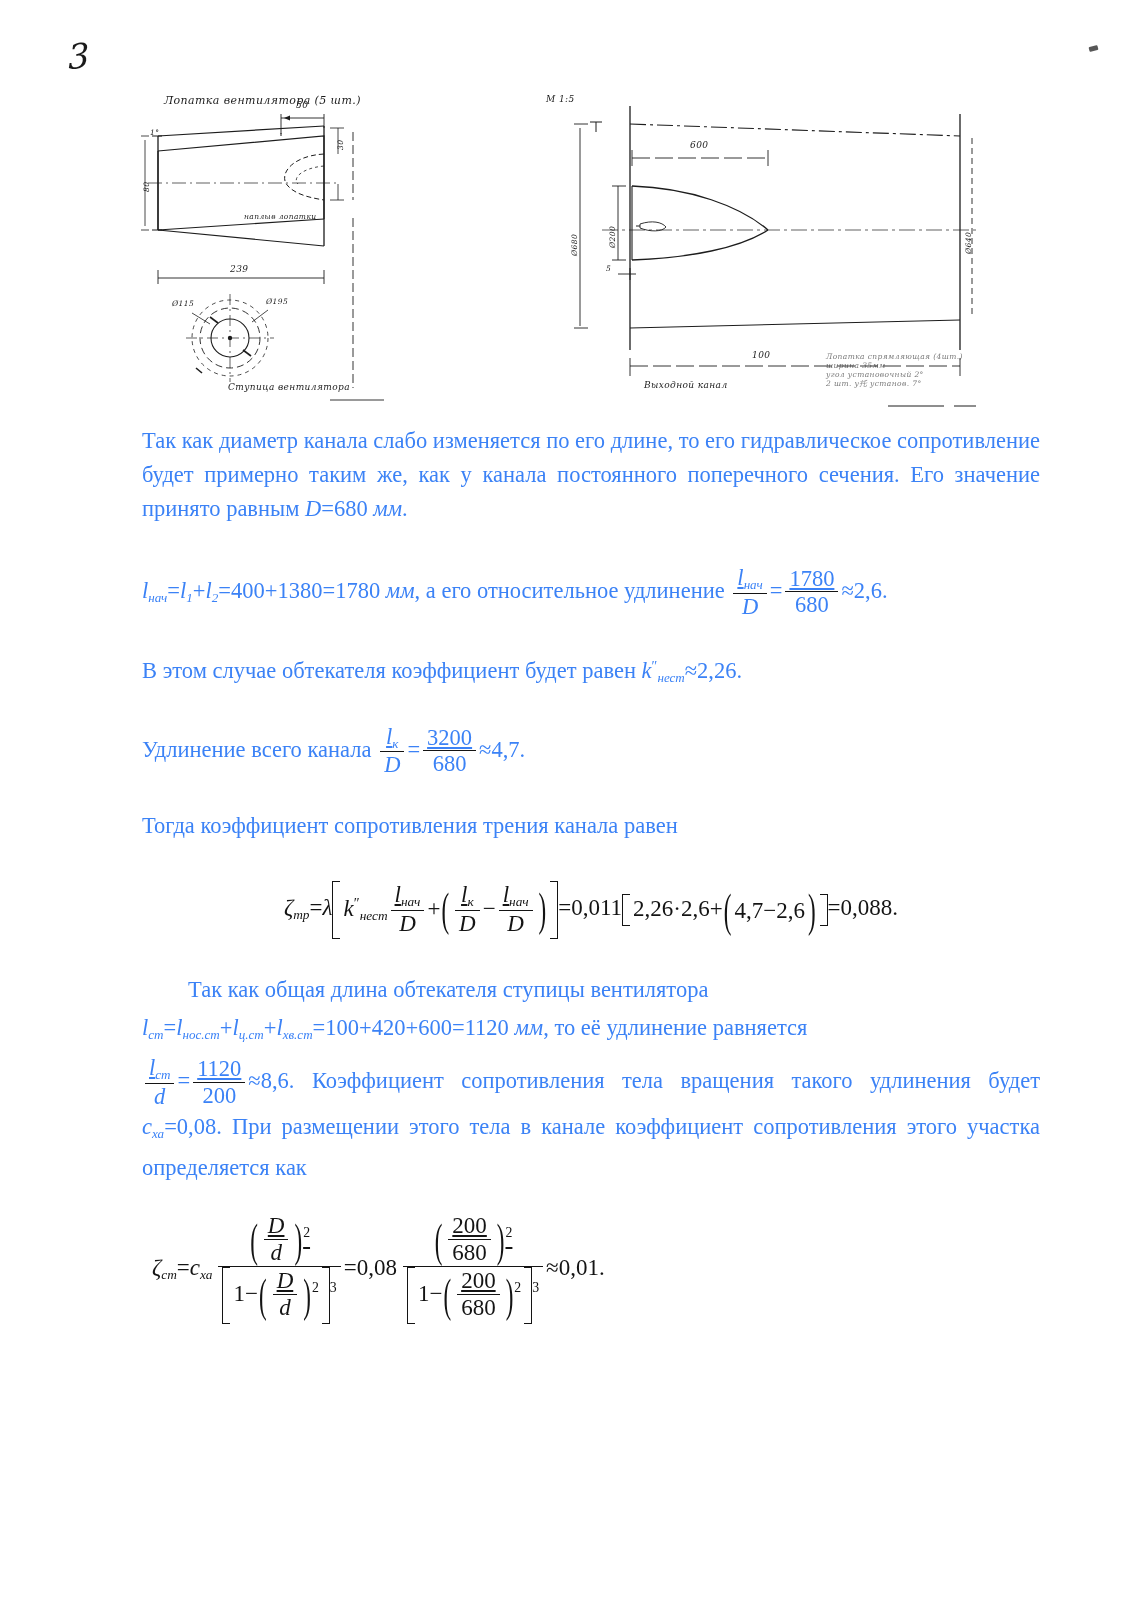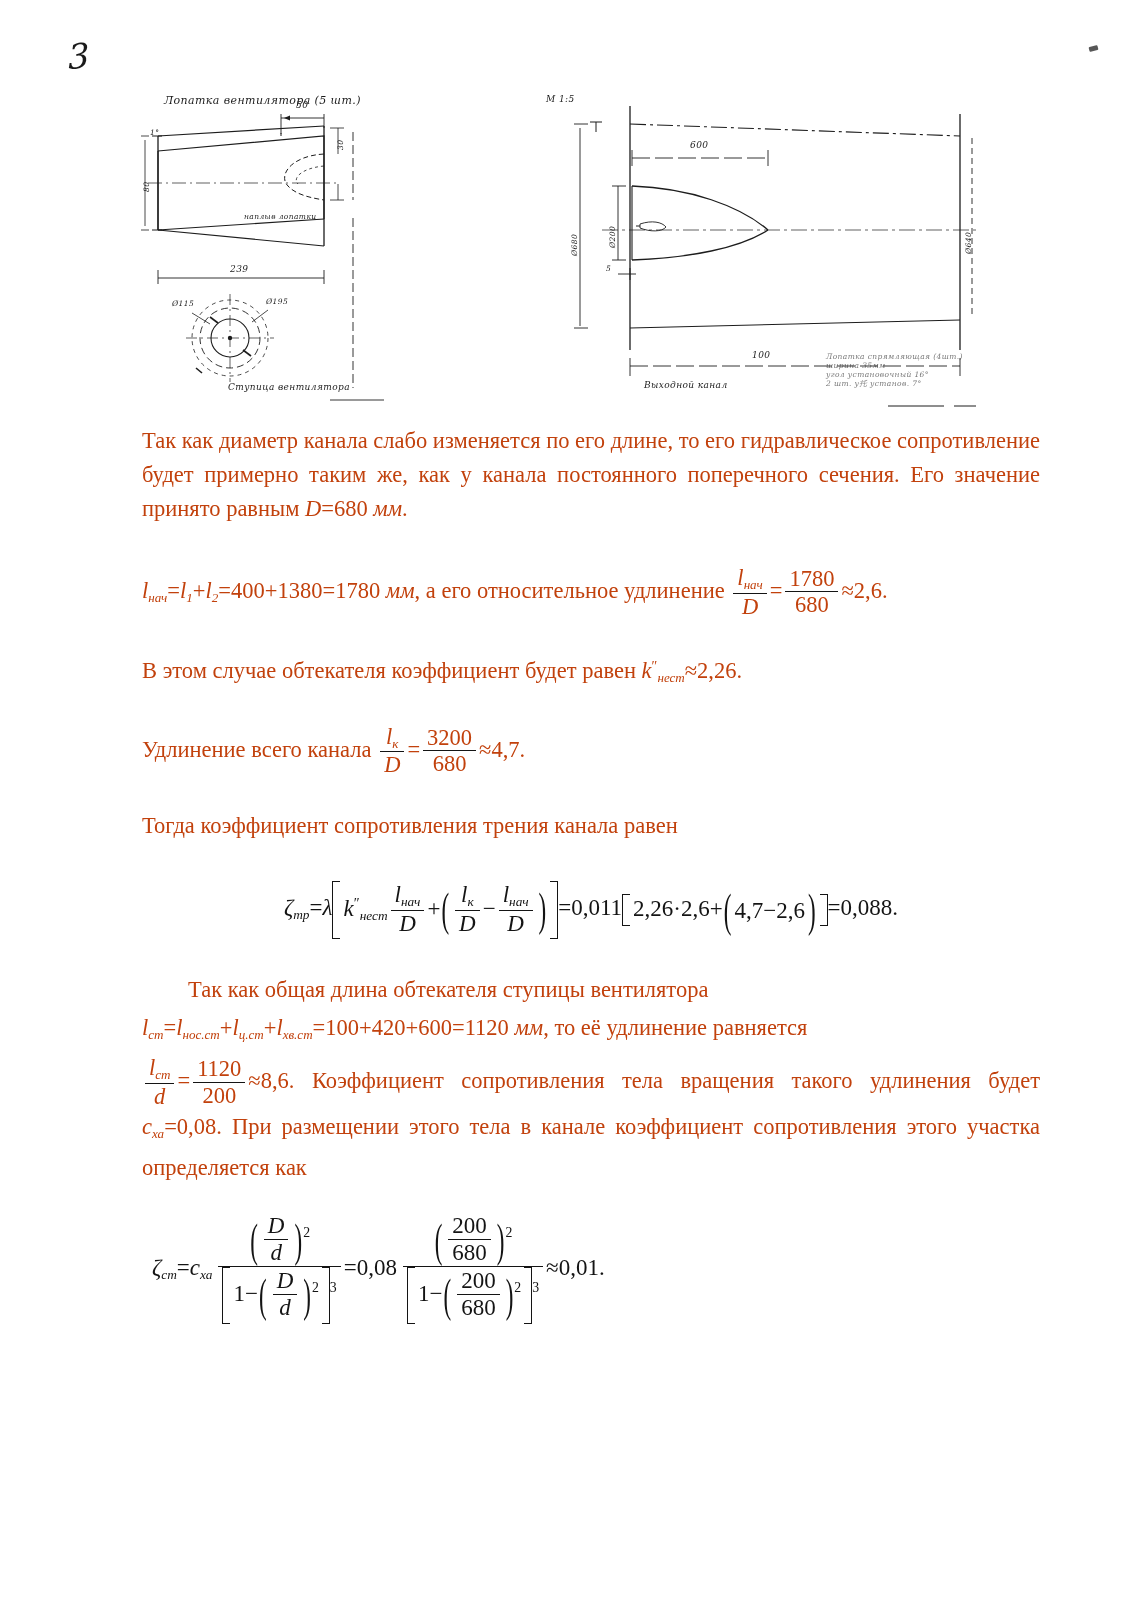--- a/index.html
+++ b/index.html
@@ -74,21 +74,21 @@
     left: 142px;
     top: 424px;
     width: 898px;
   }
   p.para {
     margin: 0 0 4px 0;
     font-size: 22.5px;
     line-height: 34px;
     text-align: justify;
     text-justify: inter-word;
-    color: #c2410c;
+    color: #3b82f6;
   }
   p.para.indent { text-indent: 46px; }
   .gap-s { height: 18px; }
   .gap-m { height: 26px; }
   .gap-l { height: 34px; }
 
   
   .m {
     font-family: "Liberation Serif", "DejaVu Serif", serif;
     font-style: italic;
@@ -107,21 +107,21 @@
   }
   .frac {
     display: inline-block;
     vertical-align: middle;
     text-align: center;
     line-height: 1.12;
     margin: 0 3px;
     position: relative;
     top: -1px;
   }
-  .frac > .num { display: block; padding: 0 4px; }
+  .frac > .num { display: block; padding: 0 4px; text-decoration: underline; }
   .frac > .den {
     display: block;
     padding: 0 4px;
     border-top: 1.4px solid #141414;
   }
   .nowrap { white-space: nowrap; }
 
   
   .eq {
     text-align: center;
@@ -321,21 +321,21 @@
       <div class="hand hand-xs" style="position:absolute; left:30px; top:168px; transform:rotate(-90deg); transform-origin:left top;">Ø680</div>
       <div class="hand hand-xs" style="position:absolute; left:68px; top:160px; transform:rotate(-90deg); transform-origin:left top;">Ø200</div>
       <div class="hand hand-xs" style="position:absolute; left:424px; top:166px; transform:rotate(-90deg); transform-origin:left top;">Ø640</div>
       <div class="hand hand-xs" style="position:absolute; left:66px; top:176px;">5</div>
       <div class="hand hand-sm" style="position:absolute; left:212px; top:262px;">100</div>
       <div class="hand hand-sm" style="position:absolute; left:104px; top:292px;">Выходной канал</div>
 
       <div style="position:absolute; left:286px; top:264px; opacity:.62;">
         <div class="hand hand-xs">Лопатка спрямляющая  (4шт.)</div>
         <div class="hand hand-xs">ширина                            35мм</div>
-        <div class="hand hand-xs">угол установочный        16°</div>
+        <div class="hand hand-xs">угол установочный        2°</div>
         <div class="hand hand-xs">2 шт. у托 установ.            7°</div>
       </div>
     </div>
   </div>
 
   <div class="content">
 
     <p class="para"><span>Так как диаметр канала слабо изменяется по его длине, то его гидравлическое сопротивление будет примерно таким же, как у канала постоянного поперечного сечения. Его значение принято равным</span>
       <span class="m nowrap"><span>D</span><span class="up">=</span><span class="up">680</span>&nbsp;<span>мм</span></span><span>.</span></p>
 

